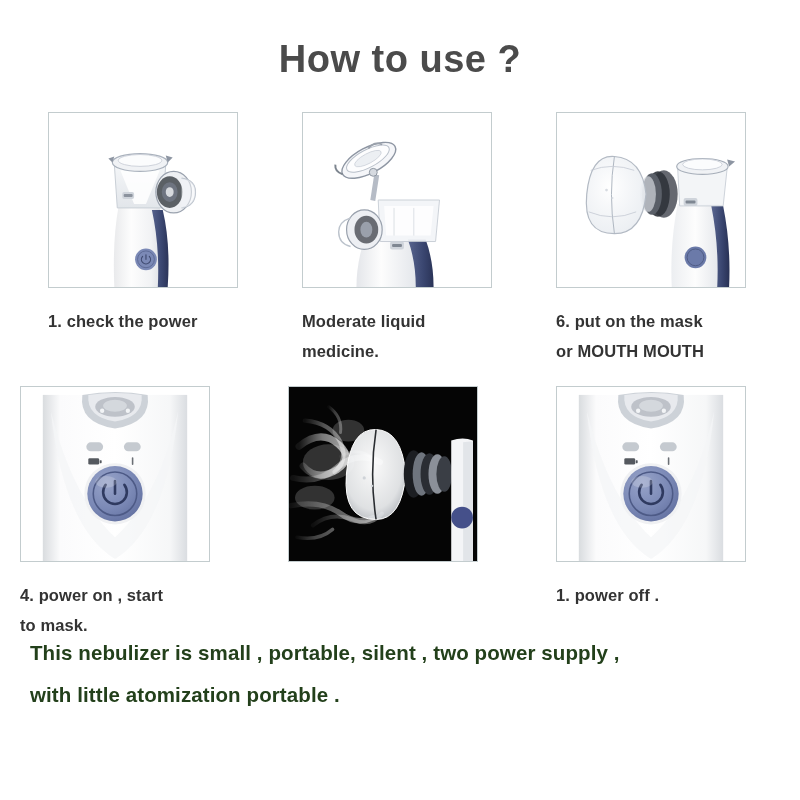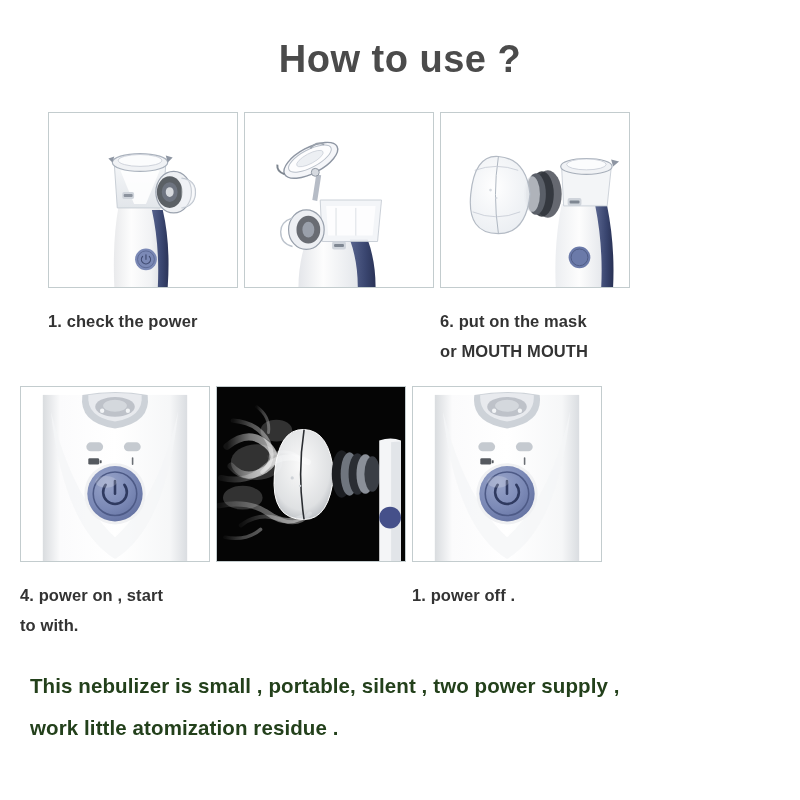--- a/index.html
+++ b/index.html
@@ -36,20 +36,21 @@
 
   
   .grid {
     position: absolute;
     top: 112px;
     left: 0;
     width: 800px;
   }
   .row {
     display: flex;
+    justify-content: space-between;
     padding: 0 48px;
     box-sizing: border-box;
   }
   .row.row-2 { margin-top: 20px; padding-left: 20px; }
   .cell {
     width: 196px;
   }
   .frame {
     width: 190px;
     height: 176px;
@@ -68,21 +69,21 @@
     font-weight: bold;
     color: #333333;
     line-height: 30px;
     letter-spacing: 0.1px;
   }
   .caption .line2 { display: block; }
 
   
   .footer {
     position: absolute;
-    top: 665px;
+    top: 632px;
     left: 0;
     width: 800px;
     padding: 0 30px;
     box-sizing: border-box;
     color: #23401b;
     font-size: 20.5px;
     font-weight: bold;
     line-height: 42px;
     letter-spacing: 0.1px;
   }
@@ -193,20 +194,21 @@
             <ellipse cx="62" cy="118" rx="18" ry="20" fill="#edeff3" stroke="#98a0ac" stroke-width="1.2"></ellipse>
             <ellipse cx="64" cy="118" rx="12" ry="14" fill="#474b53" opacity="0.8"></ellipse>
             <ellipse cx="64" cy="118" rx="6" ry="8" fill="#9aa0ab"></ellipse>
             <path d="M48 106 q-12 4 -12 14 q0 12 12 15" fill="none" stroke="#bcc3cc" stroke-width="1.4"></path>
 
             <rect x="88" y="130" width="14" height="8" rx="2" fill="#cfd4db"></rect>
             <rect x="90" y="132.5" width="10" height="3" rx="1" fill="#7f8792"></rect>
           </svg>
         </div>
         <div class="caption">
+          <span class="line2">Moderate liquid medicine.</span>
         </div>
       </div>
 
       <div class="cell">
         <div class="frame">
           <svg viewBox="0 0 190 176">
             <defs>
               <linearGradient id="bodyG3" x1="0" y1="0" x2="1" y2="0">
                 <stop offset="0" stop-color="#eceef1"></stop>
                 <stop offset="0.45" stop-color="#fdfdfd"></stop>
@@ -305,21 +307,21 @@
             <circle cx="95" cy="108" r="31" fill="#f0f1f3"></circle>
             <circle cx="95" cy="108" r="28" fill="url(#btnG4)"></circle>
             <circle cx="95" cy="108" r="22" fill="none" stroke="#4d5a86" stroke-width="1.6"></circle>
             <path d="M95 95 l0 13" fill="none" stroke="#2f3a60" stroke-width="2.6" stroke-linecap="round"></path>
             <path d="M85.5 99 a12 12 0 1 0 19 0" fill="none" stroke="#2f3a60" stroke-width="2.6" stroke-linecap="round"></path>
             <ellipse cx="86" cy="96" rx="11" ry="6" fill="#ffffff" opacity="0.2"></ellipse>
           </svg>
         </div>
         <div class="caption">
           <span>4. power on , start</span>
-          <span class="line2">to with.</span>
+          <span class="line2">to mask.</span>
         </div>
       </div>
 
       <div class="cell">
         <div class="frame dark">
           <svg viewBox="0 0 190 176">
             <defs>
               <radialGradient id="maskG5" cx="0.45" cy="0.4" r="0.7">
                 <stop offset="0" stop-color="#ffffff" stop-opacity="0.98"></stop>
                 <stop offset="0.7" stop-color="#f2f4f6" stop-opacity="0.92"></stop>
@@ -409,16 +411,16 @@
         <div class="caption">
           <span>1. power off .</span>
           <span class="line2"></span>
         </div>
       </div>
     </div>
   </div>
 
   <div class="footer">
     <span class="fline">This nebulizer is small , portable, silent ,  two power supply ,</span>
-    <span class="fline">work little atomization residue .</span>
+    <span class="fline">with little atomization portable .</span>
   </div>
 
 </div>
 
 </body></html>

